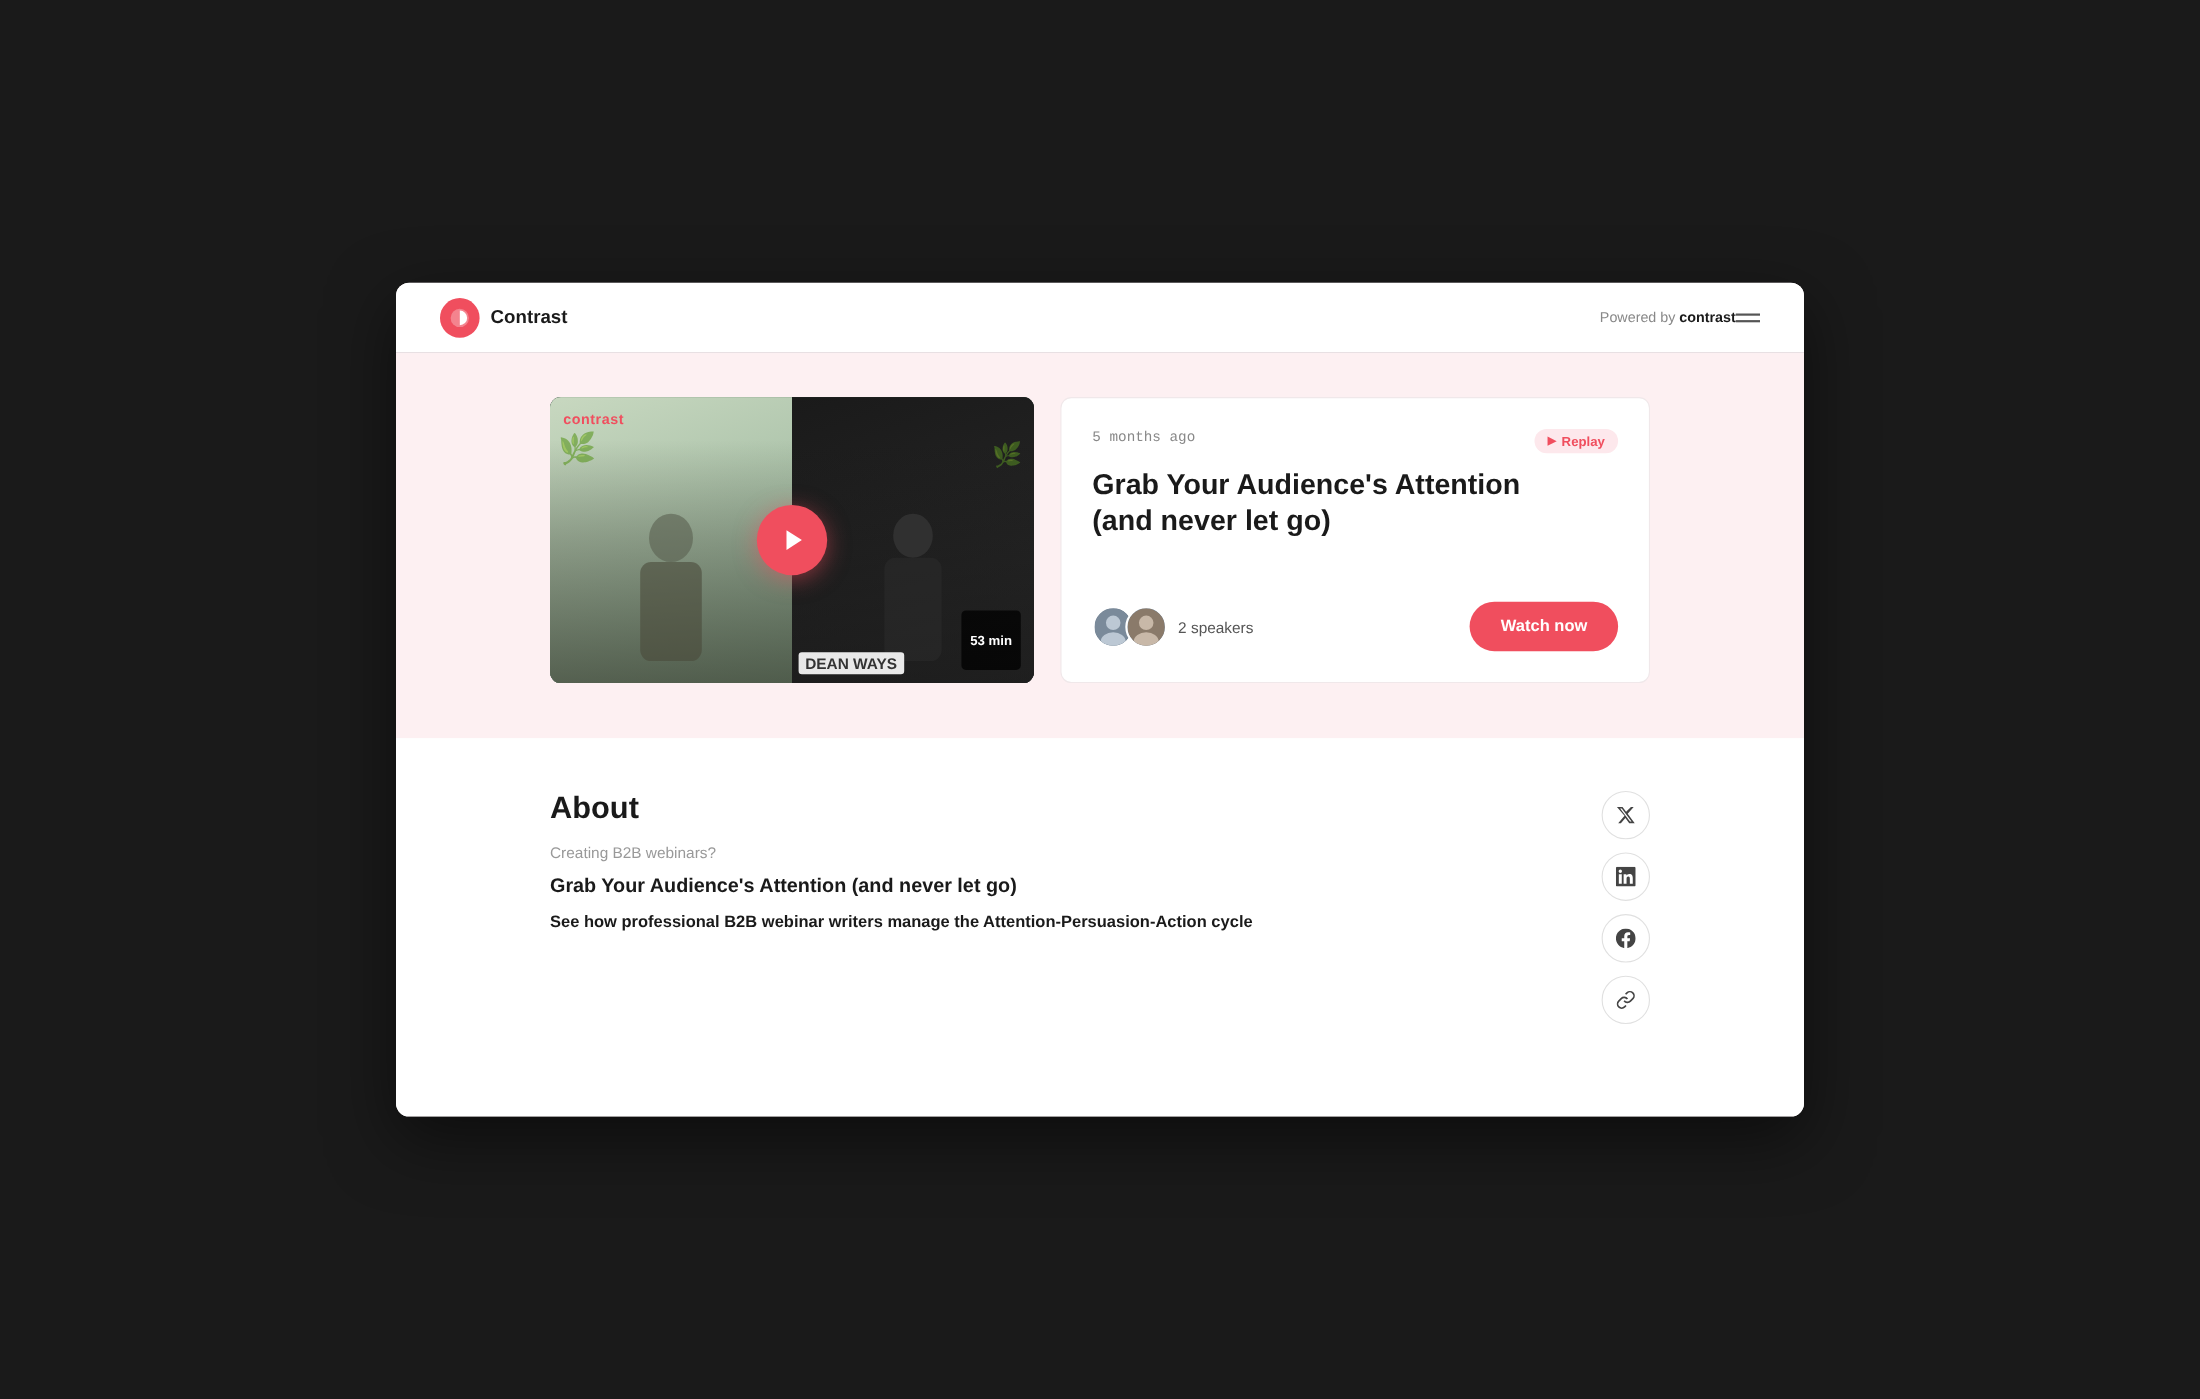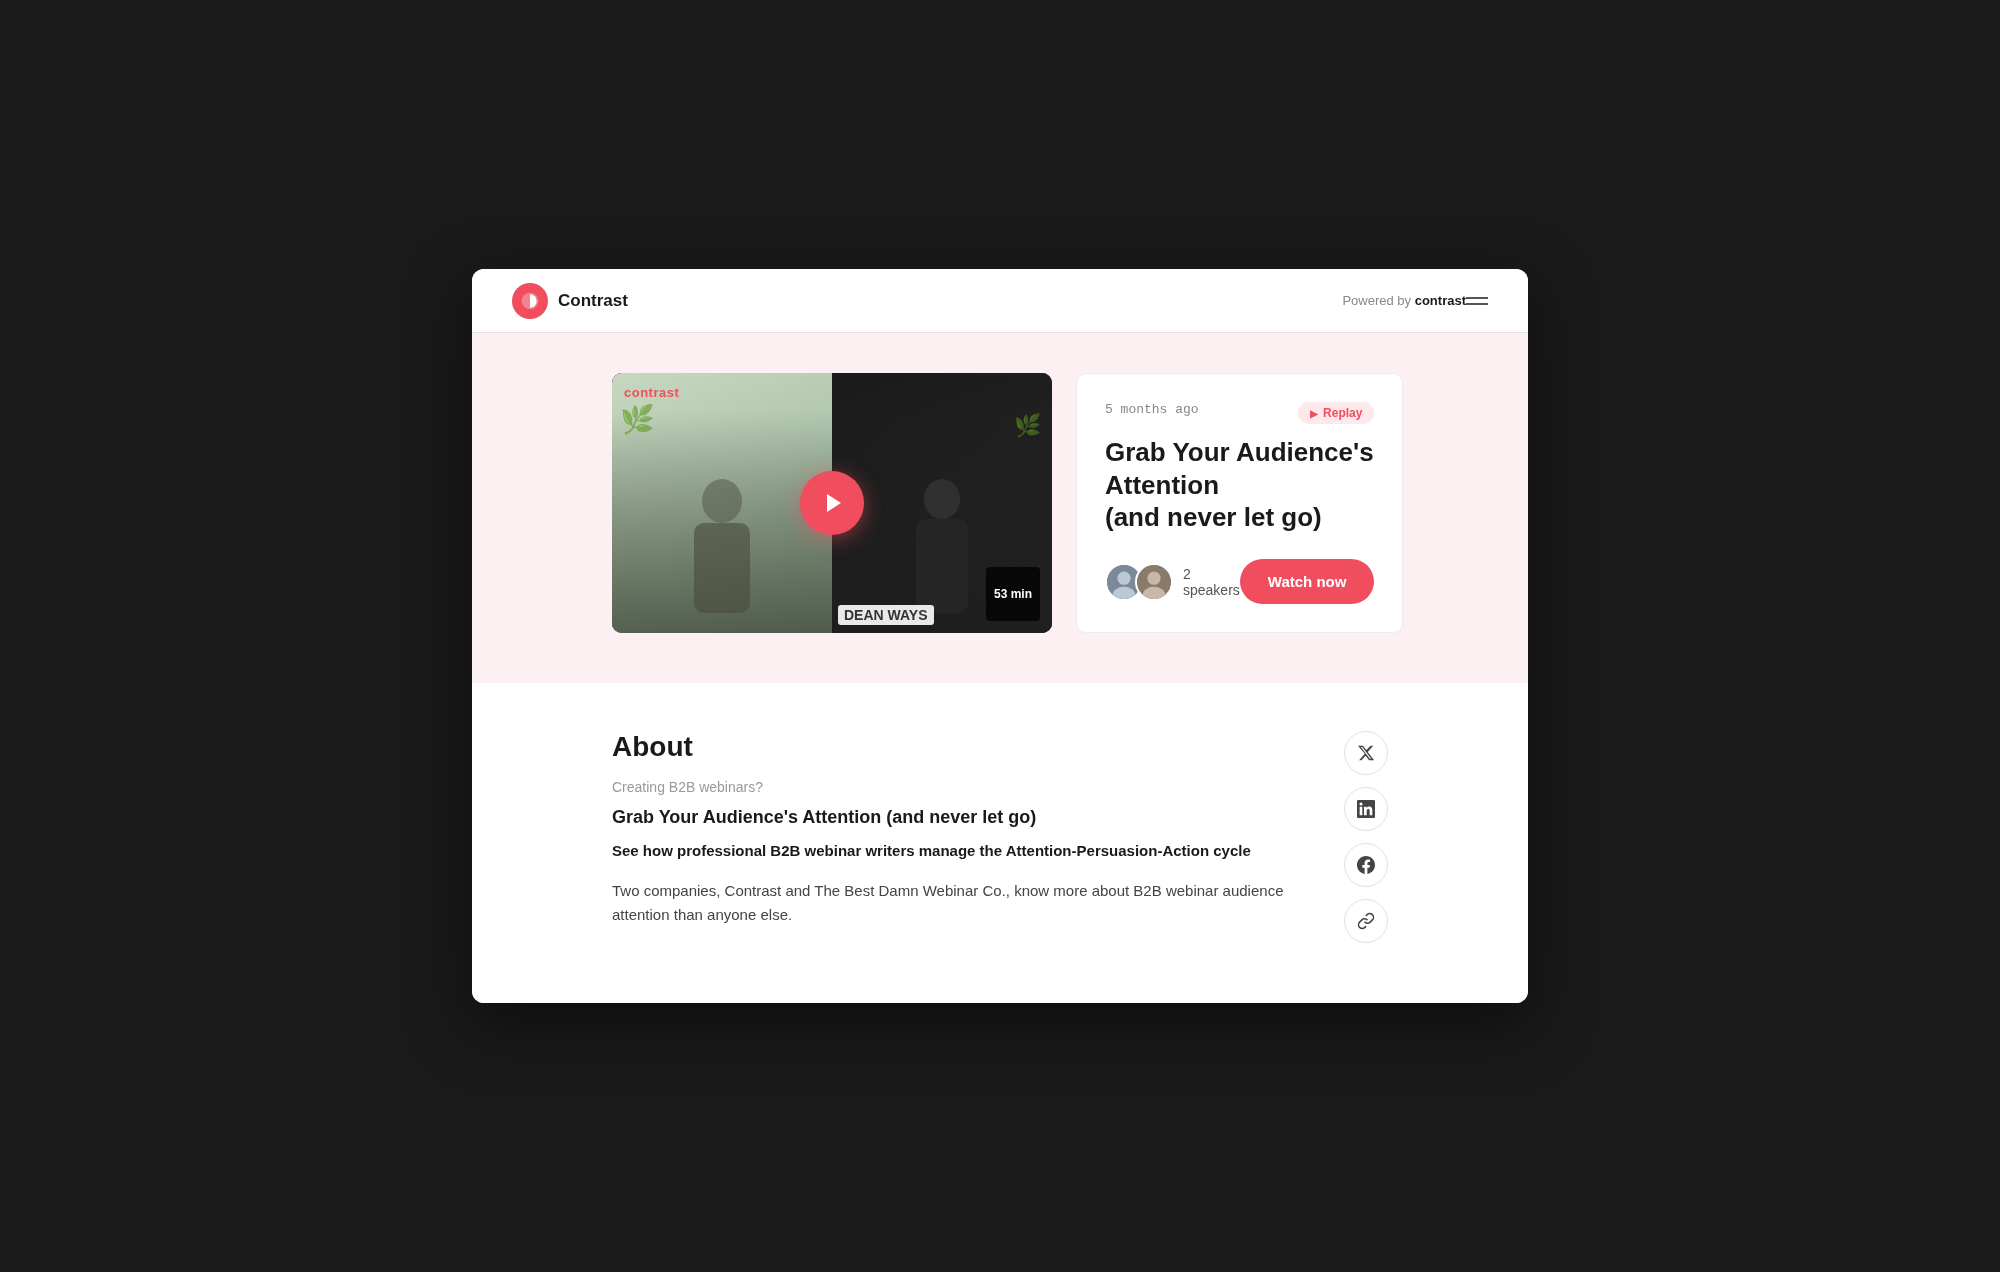--- a/index.html
+++ b/index.html
@@ -7,21 +7,21 @@
     body {
       background: #1a1a1a;
       display: flex;
       justify-content: center;
       align-items: center;
       min-height: 100vh;
       font-family: -apple-system, BlinkMacSystemFont, 'Segoe UI', sans-serif;
     }
 
     .browser-window {
-      width: 1056px;
+      width: 1280px;
       background: #f5f0f2;
       border-radius: 12px;
       overflow: hidden;
       box-shadow: 0 20px 60px rgba(0,0,0,0.5);
     }
 
     
     .nav-bar {
       background: #fff;
       border-bottom: 1px solid #e8e0e3;
@@ -346,21 +346,21 @@
       padding: 14px 28px;
       font-size: 15px;
       font-weight: 700;
       cursor: pointer;
       white-space: nowrap;
     }
 
     
     .about-section {
       background: #fff;
-      padding: 48px 140px 60px;
+      padding: 48px 140px 84px;
       display: flex;
       gap: 40px;
     }
 
     .about-main {
       flex: 1;
     }
 
     .about-title {
       font-size: 28px;
@@ -530,21 +530,20 @@
 
     </div>
   </div>
 
   <div class="about-section">
     <div class="about-main">
       <h2 class="about-title">About</h2>
       <p class="about-subtitle">Creating B2B webinars?</p>
       <h3 class="about-heading">Grab Your Audience's Attention (and never let go)</h3>
       <p class="about-tagline">See how professional B2B webinar writers manage the Attention-Persuasion-Action cycle</p>
-      <p class="about-body">Two companies, Contrast and The Best Damn Webinar Co., know more about B2B webinar audience attention than anyone else.</p>
     </div>
 
     <div class="social-buttons">
 
       <button class="social-btn" title="Share on Twitter">
         <svg viewBox="0 0 24 24" fill="currentColor">
           <path d="M18.244 2.25h3.308l-7.227 8.26 8.502 11.24H16.17l-4.714-6.231-5.401 6.231H2.746l7.73-8.835L1.254 2.25H8.08l4.253 5.622 5.911-5.622zm-1.161 17.52h1.833L7.084 4.126H5.117z"></path>
         </svg>
       </button>
 

